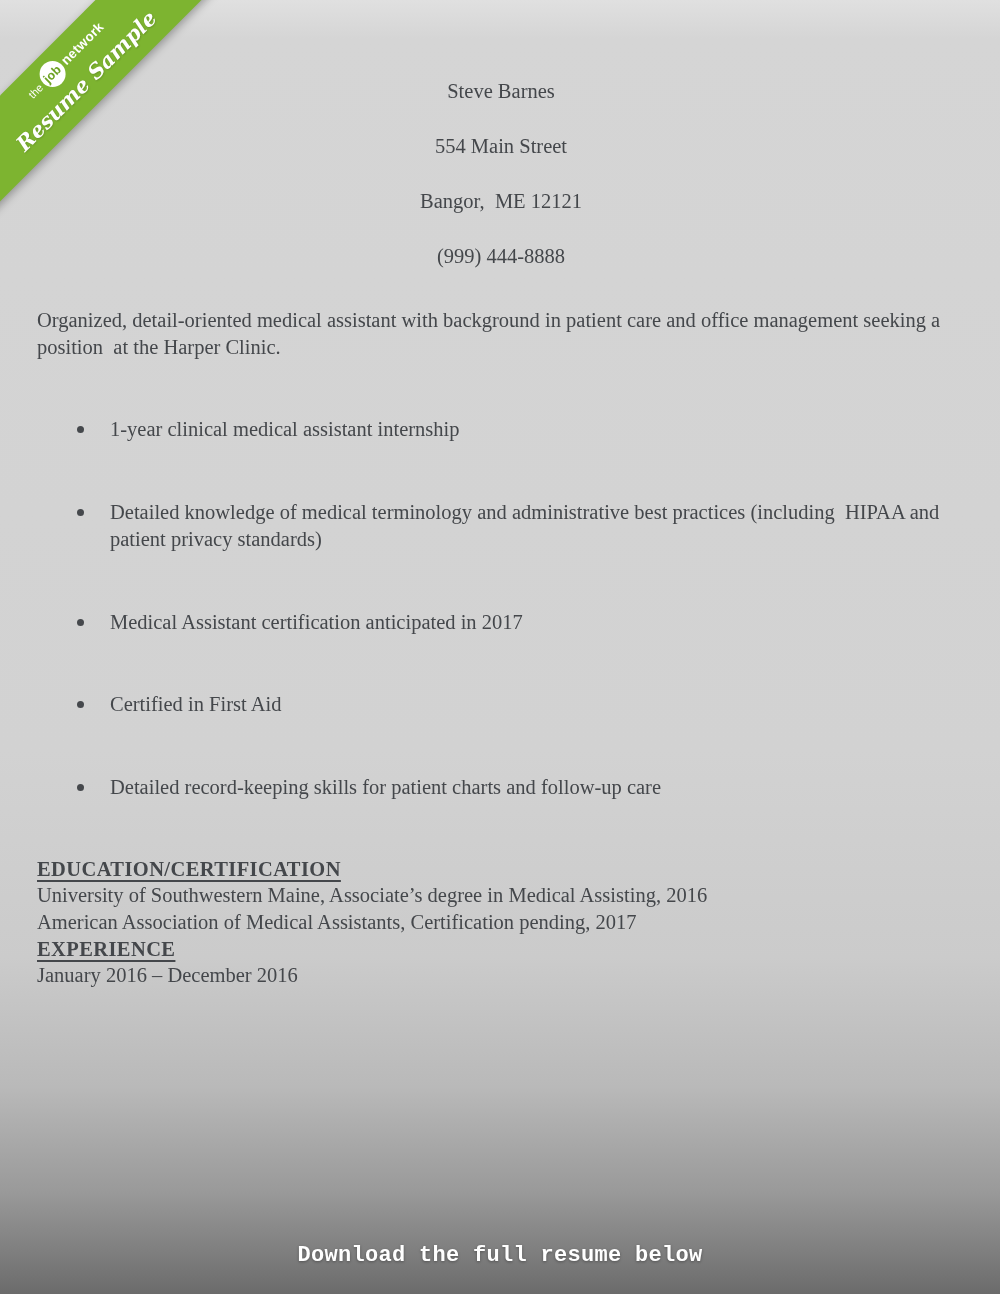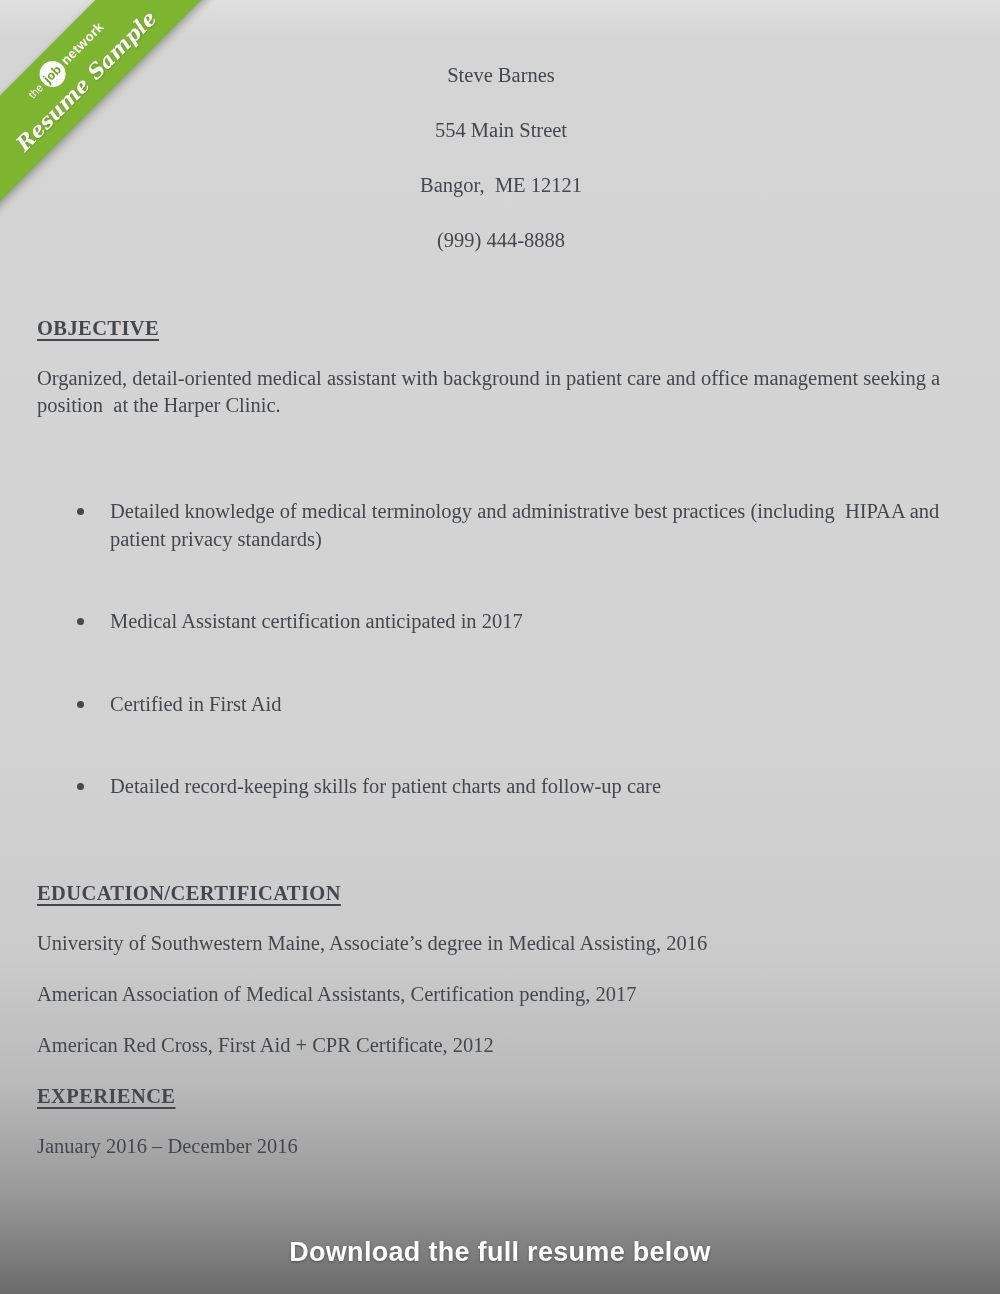--- a/index.html
+++ b/index.html
@@ -12,25 +12,24 @@
     color: #44474b;
     background: linear-gradient(180deg,
       #e0e0e0 0%, #d5d5d5 3%, #d2d2d2 58%, #cbcbcb 74%,
       #b9b9b9 84%, #9a9a9a 92%, #7d7d7d 97%, #6b6b6b 100%);
   }
 
   
   .doc {
     position: absolute;
     inset: 0;
-    padding: 62px 35px 0 37px;
+    padding: 78px 35px 0 37px;
     display: flex;
     flex-direction: column;
     font-size: 20.5px;
-    gap: 24px;
   }
   .doc p, .doc h2, .doc ul { margin: 0; white-space: pre-wrap; }
 
   .contact { margin-bottom: 9px; }
   .contact p { line-height: 26px; margin: 0 0 29px; text-align: center; }
 
   h2.section {
     font-size: 20.5px;
     font-weight: bold;
     line-height: 26px;
@@ -117,23 +116,23 @@
     text-shadow: 0 1px 2px rgba(0,0,0,0.2);
   }
 
   
   .download-overlay {
     position: absolute;
     left: 0; right: 0;
     bottom: 26px;
     text-align: center;
     color: #ffffff;
-    font-family: Liberation Sans, sans-serif;
+    font-family: Liberation Mono, monospace;
     font-weight: bold;
-    font-size: 27px;
+    font-size: 22px;
     letter-spacing: 0.3px;
     text-shadow: 0 1px 3px rgba(0,0,0,0.35);
     z-index: 6;
   }
 </style>
 </head>
 <body>
 
 <div class="page">
 
@@ -150,34 +149,33 @@
 
   <div class="doc">
 
     <div class="contact">
       <p>Steve Barnes</p>
       <p>554 Main Street</p>
       <p>Bangor,  ME 12121</p>
       <p>(999) 444-8888</p>
     </div>
 
-    <h2 class="section h-objective">OBJECTIVE</h2>
     <p class="body p-objective">Organized, detail-oriented medical assistant with background in patient care and office management seeking a position  at the Harper Clinic.</p>
 
     <ul class="bullets ul-strengths">
+      <li>1-year clinical medical assistant internship</li>
       <li>Detailed knowledge of medical terminology and administrative best practices (including  HIPAA and patient privacy standards)</li>
       <li>Medical Assistant certification anticipated in 2017</li>
       <li>Certified in First Aid</li>
       <li>Detailed record-keeping skills for patient charts and follow-up care</li>
     </ul>
 
     <h2 class="section h-education">EDUCATION/CERTIFICATION</h2>
     <p class="body p-edu1">University of Southwestern Maine, Associate’s degree in Medical Assisting, 2016</p>
     <p class="body p-edu2">American Association of Medical Assistants, Certification pending, 2017</p>
-    <p class="body p-edu3">American Red Cross, First Aid + CPR Certificate, 2012</p>
 
     <h2 class="section h-experience">EXPERIENCE</h2>
     <p class="body p-dates">January 2016 – December 2016</p>
 
   </div>
 
   <div class="download-overlay">Download the full resume below</div>
 
 </div>
 

